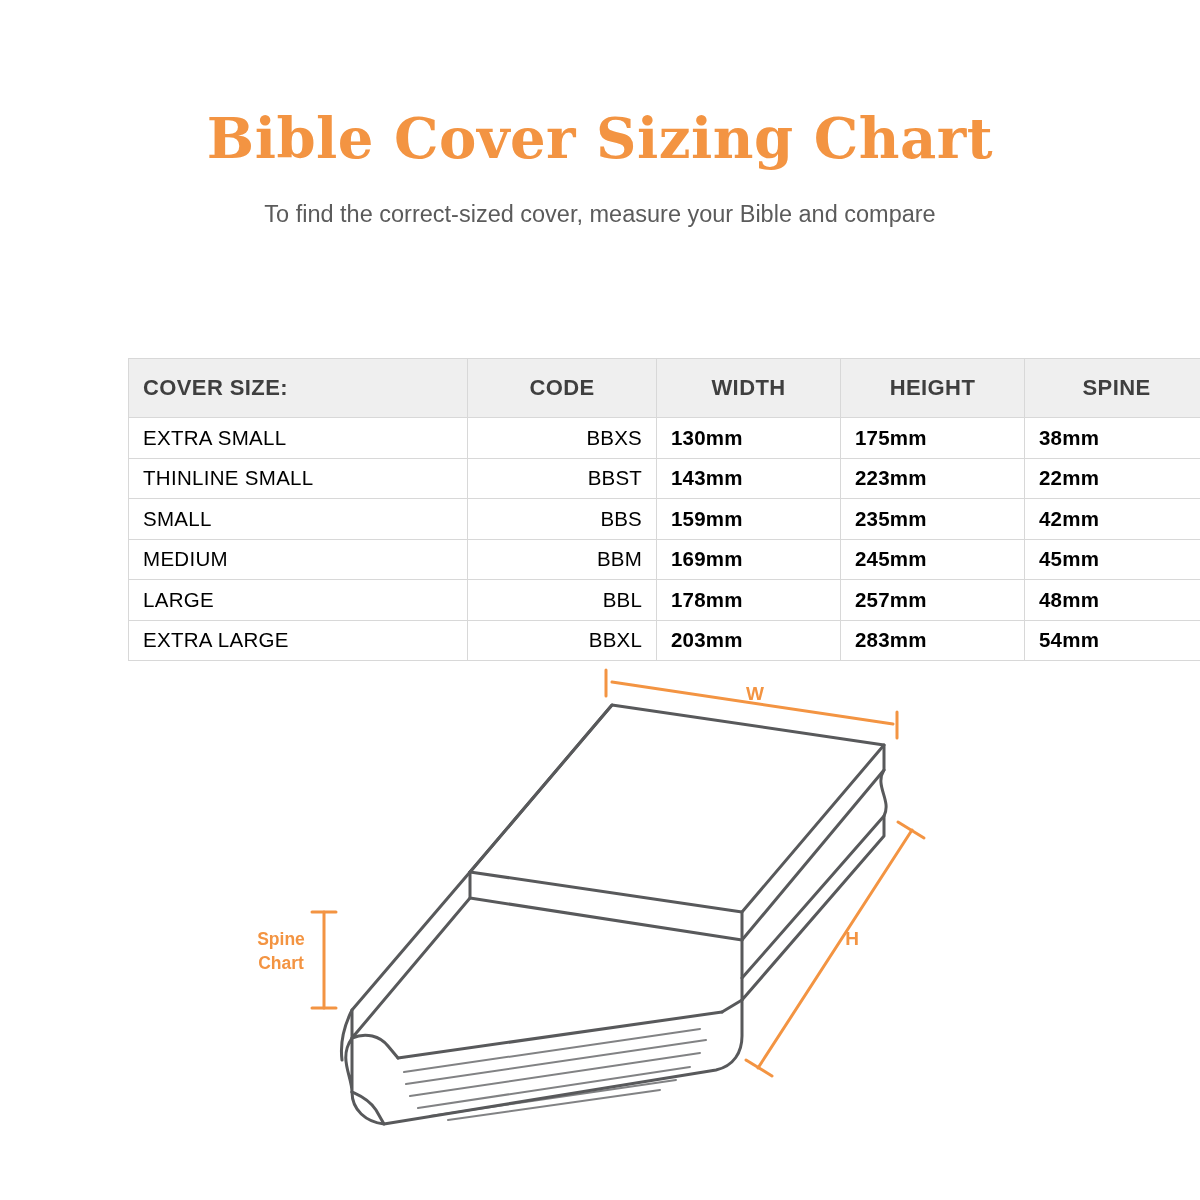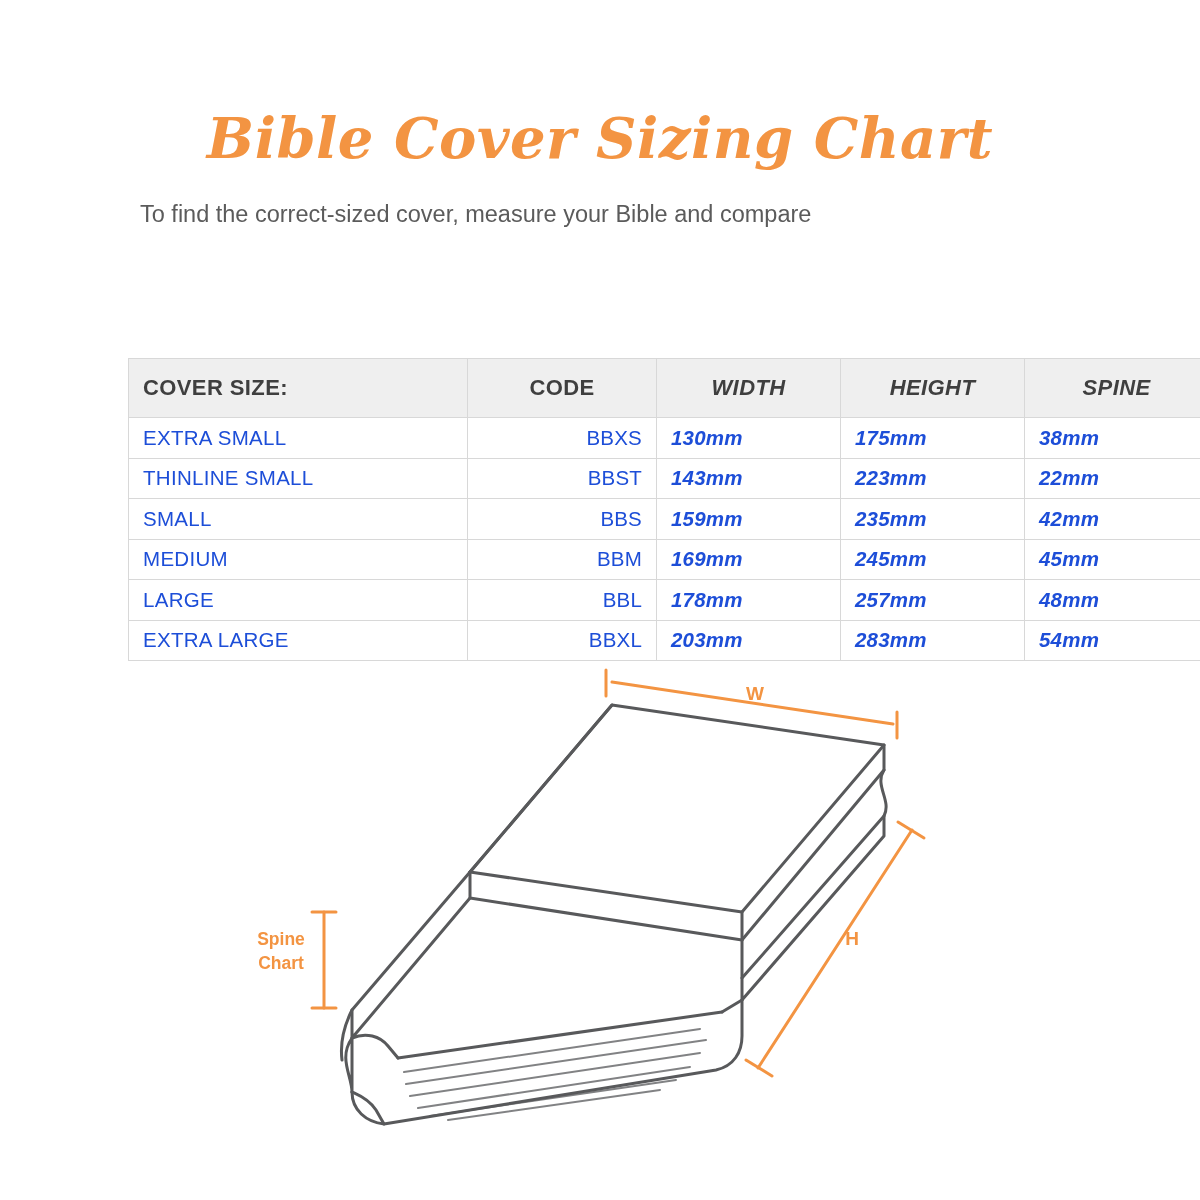--- a/index.html
+++ b/index.html
@@ -17,29 +17,28 @@
   }
   .page {
     width: 1200px;
     height: 1200px;
     position: relative;
   }
   .title {
     text-align: center;
     color: #F39442;
     font-family: "DejaVu Serif", serif;
-    font-style: italic;
     font-weight: bold;
     font-size: 56px;
     letter-spacing: 0.5px;
     padding-top: 108px;
     line-height: 1.1;
   }
   .intro {
-    text-align: left;
+    text-align: center;
     color: #5b5b5b;
     font-size: 23.5px;
     line-height: 1.55;
     margin: 26px auto 8px auto;
     width: 920px;
   }
   .intro div { white-space: nowrap; }
 
   .table-wrap {
     position: absolute;
@@ -50,36 +49,36 @@
   table {
     border-collapse: collapse;
     width: 936px;
     table-layout: fixed;
   }
   th, td {
     border: 1px solid #d8d8d8;
     height: 39.5px;
     padding: 0 14px;
     font-size: 20.5px;
-    color: #1d4ed8;
+    color: #000000;
     vertical-align: middle;
   }
   thead th {
     background: #efefef;
     font-weight: bold;
     font-size: 22px;
     height: 58px;
     color: #3f3f3f;
     letter-spacing: 0.4px;
   }
   th.c-size, td.c-size { text-align: left; width: 310px; }
   th.c-code, td.c-code { text-align: center; width: 160px; }
   th.c-w, td.c-w,
   th.c-h, td.c-h,
-  th.c-s, td.c-s { width: 155px; font-style: italic; }
+  th.c-s, td.c-s { width: 155px; }
   td.c-size { letter-spacing: 0.3px; }
   td.c-code, td.c-w, td.c-h, td.c-s { font-weight: bold; letter-spacing: 0.2px; }
   td.c-code { font-weight: normal; text-align: right; }
 
   .diagram {
     position: absolute;
     left: 0;
     top: 640px;
     width: 1200px;
     height: 560px;

